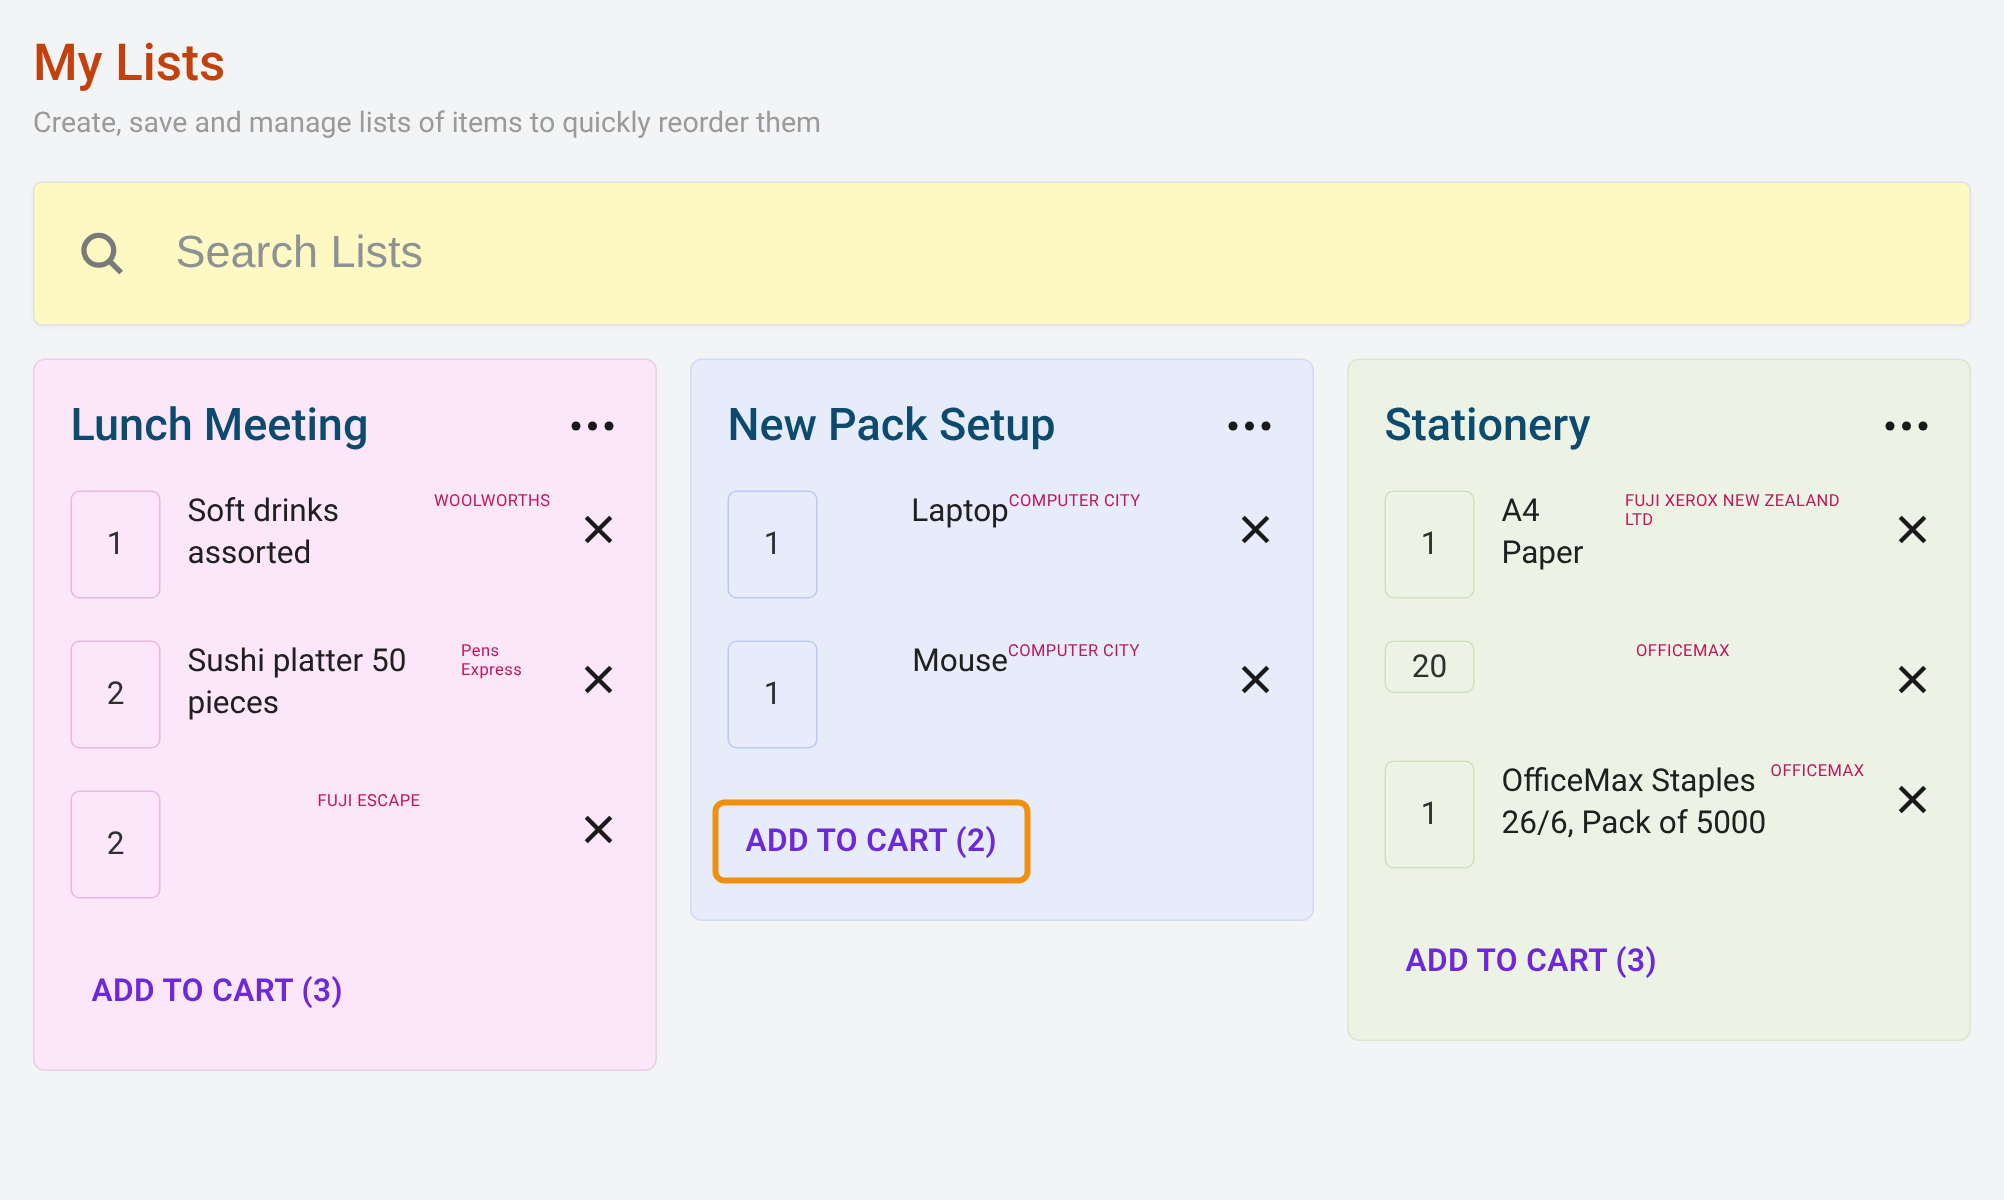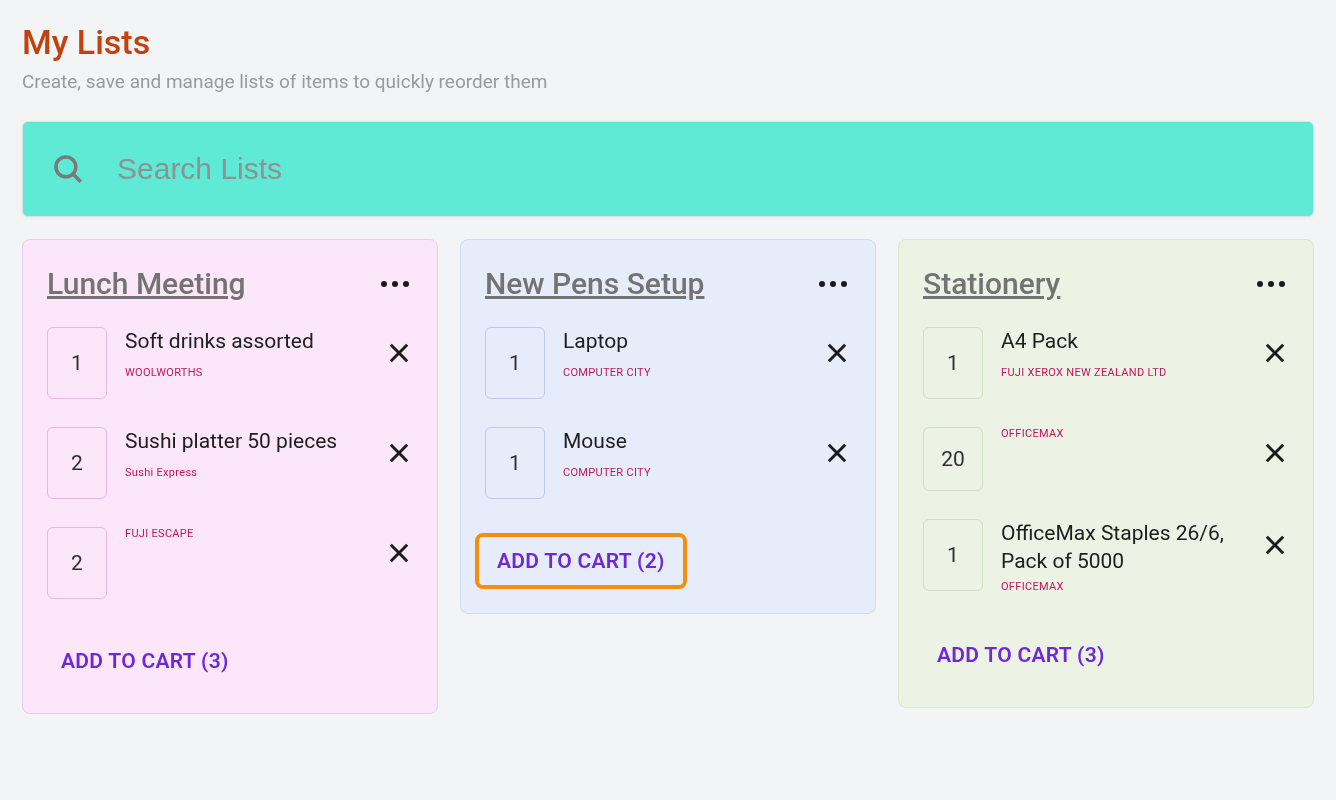--- a/index.html
+++ b/index.html
@@ -15,21 +15,21 @@
     font-weight: 500;
     color: #c2410c;
     margin-bottom: 8px;
   }
   .page-subtitle {
     font-size: 19px;
     color: #9a9a9a;
     margin-bottom: 28px;
   }
   .search-container {
-    background: #5eead4;
+    background: #fef9c3;
     border: 1px solid #e0e0e0;
     border-radius: 6px;
     display: flex;
     align-items: center;
     padding: 30px 28px;
     box-shadow: 0 1px 3px rgba(0,0,0,0.05);
     margin-bottom: 22px;
   }
   .search-icon {
     width: 34px;
@@ -65,22 +65,21 @@
 
   .card-header {
     display: flex;
     align-items: center;
     justify-content: space-between;
     margin-bottom: 26px;
   }
   .card-title {
     font-size: 30px;
     font-weight: 500;
-    color: #737373;
-    text-decoration: underline;
+    color: #0c4a6e;
   }
   .card-menu {
     display: flex;
     gap: 5px;
     padding: 4px;
     cursor: pointer;
   }
   .card-menu span {
     width: 6px; height: 6px; background: #1a1a1a; border-radius: 50%;
   }
@@ -101,27 +100,26 @@
     justify-content: center;
     font-size: 21px;
     color: #303030;
     flex-shrink: 0;
     background: transparent;
   }
   .card-pink  .qty-box { border-color: #e7b9e2; }
   .card-blue  .qty-box { border-color: #bccaef; }
   .card-green .qty-box { border-color: #cfdfbf; }
 
-  .short { height: 64px; }
+  .short { height: 35px; }
 
   .item-text {
     flex: 1;
     display: flex;
-    flex-direction: column;
-    justify-content: space-between;
+    justify-content: center;
     min-height: 52px;
   }
   .item-name {
     font-size: 21px;
     color: #202020;
     line-height: 1.35;
     margin-bottom: 4px;
   }
   .item-vendor {
     font-size: 11px;
@@ -185,38 +183,38 @@
           <div class="item-vendor">WOOLWORTHS</div>
         </div>
         <div class="remove-x"><svg viewBox="0 0 24 24" fill="none" stroke="currentColor" stroke-width="2.5">
             <line x1="5" y1="5" x2="19" y2="19"></line>
             <line x1="19" y1="5" x2="5" y2="19"></line>
           </svg></div>
       </div><div class="item-row">
         <div class="qty-box">2</div>
         <div class="item-text">
           <div class="item-name">Sushi platter 50 pieces</div>
-          <div class="item-vendor">Sushi Express</div>
+          <div class="item-vendor">Pens Express</div>
         </div>
         <div class="remove-x"><svg viewBox="0 0 24 24" fill="none" stroke="currentColor" stroke-width="2.5">
             <line x1="5" y1="5" x2="19" y2="19"></line>
             <line x1="19" y1="5" x2="5" y2="19"></line>
           </svg></div>
       </div><div class="item-row">
         <div class="qty-box">2</div>
         <div class="item-text">
           <div class="item-vendor">FUJI ESCAPE</div>
         </div>
         <div class="remove-x"><svg viewBox="0 0 24 24" fill="none" stroke="currentColor" stroke-width="2.5">
             <line x1="5" y1="5" x2="19" y2="19"></line>
             <line x1="19" y1="5" x2="5" y2="19"></line>
           </svg></div>
       </div><div class="add-to-cart">ADD TO CART (3)</div></div>
     <div class="card card-blue"><div class="card-header">
-        <div class="card-title">New Pens Setup</div>
+        <div class="card-title">New Pack Setup</div>
         <div class="card-menu">
           <span></span>
           <span></span>
           <span></span>
         </div>
       </div><div class="item-row">
         <div class="qty-box">1</div>
         <div class="item-text">
           <div class="item-name">Laptop</div>
           <div class="item-vendor">COMPUTER CITY</div>
@@ -239,21 +237,21 @@
     <div class="card card-green"><div class="card-header">
         <div class="card-title">Stationery</div>
         <div class="card-menu">
           <span></span>
           <span></span>
           <span></span>
         </div>
       </div><div class="item-row">
         <div class="qty-box">1</div>
         <div class="item-text">
-          <div class="item-name">A4 Pack</div>
+          <div class="item-name">A4 Paper</div>
           <div class="item-vendor">FUJI XEROX NEW ZEALAND LTD</div>
         </div>
         <div class="remove-x"><svg viewBox="0 0 24 24" fill="none" stroke="currentColor" stroke-width="2.5">
             <line x1="5" y1="5" x2="19" y2="19"></line>
             <line x1="19" y1="5" x2="5" y2="19"></line>
           </svg></div>
       </div><div class="item-row">
         <div class="qty-box short">20</div>
         <div class="item-text">
           <div class="item-vendor">OFFICEMAX</div>

